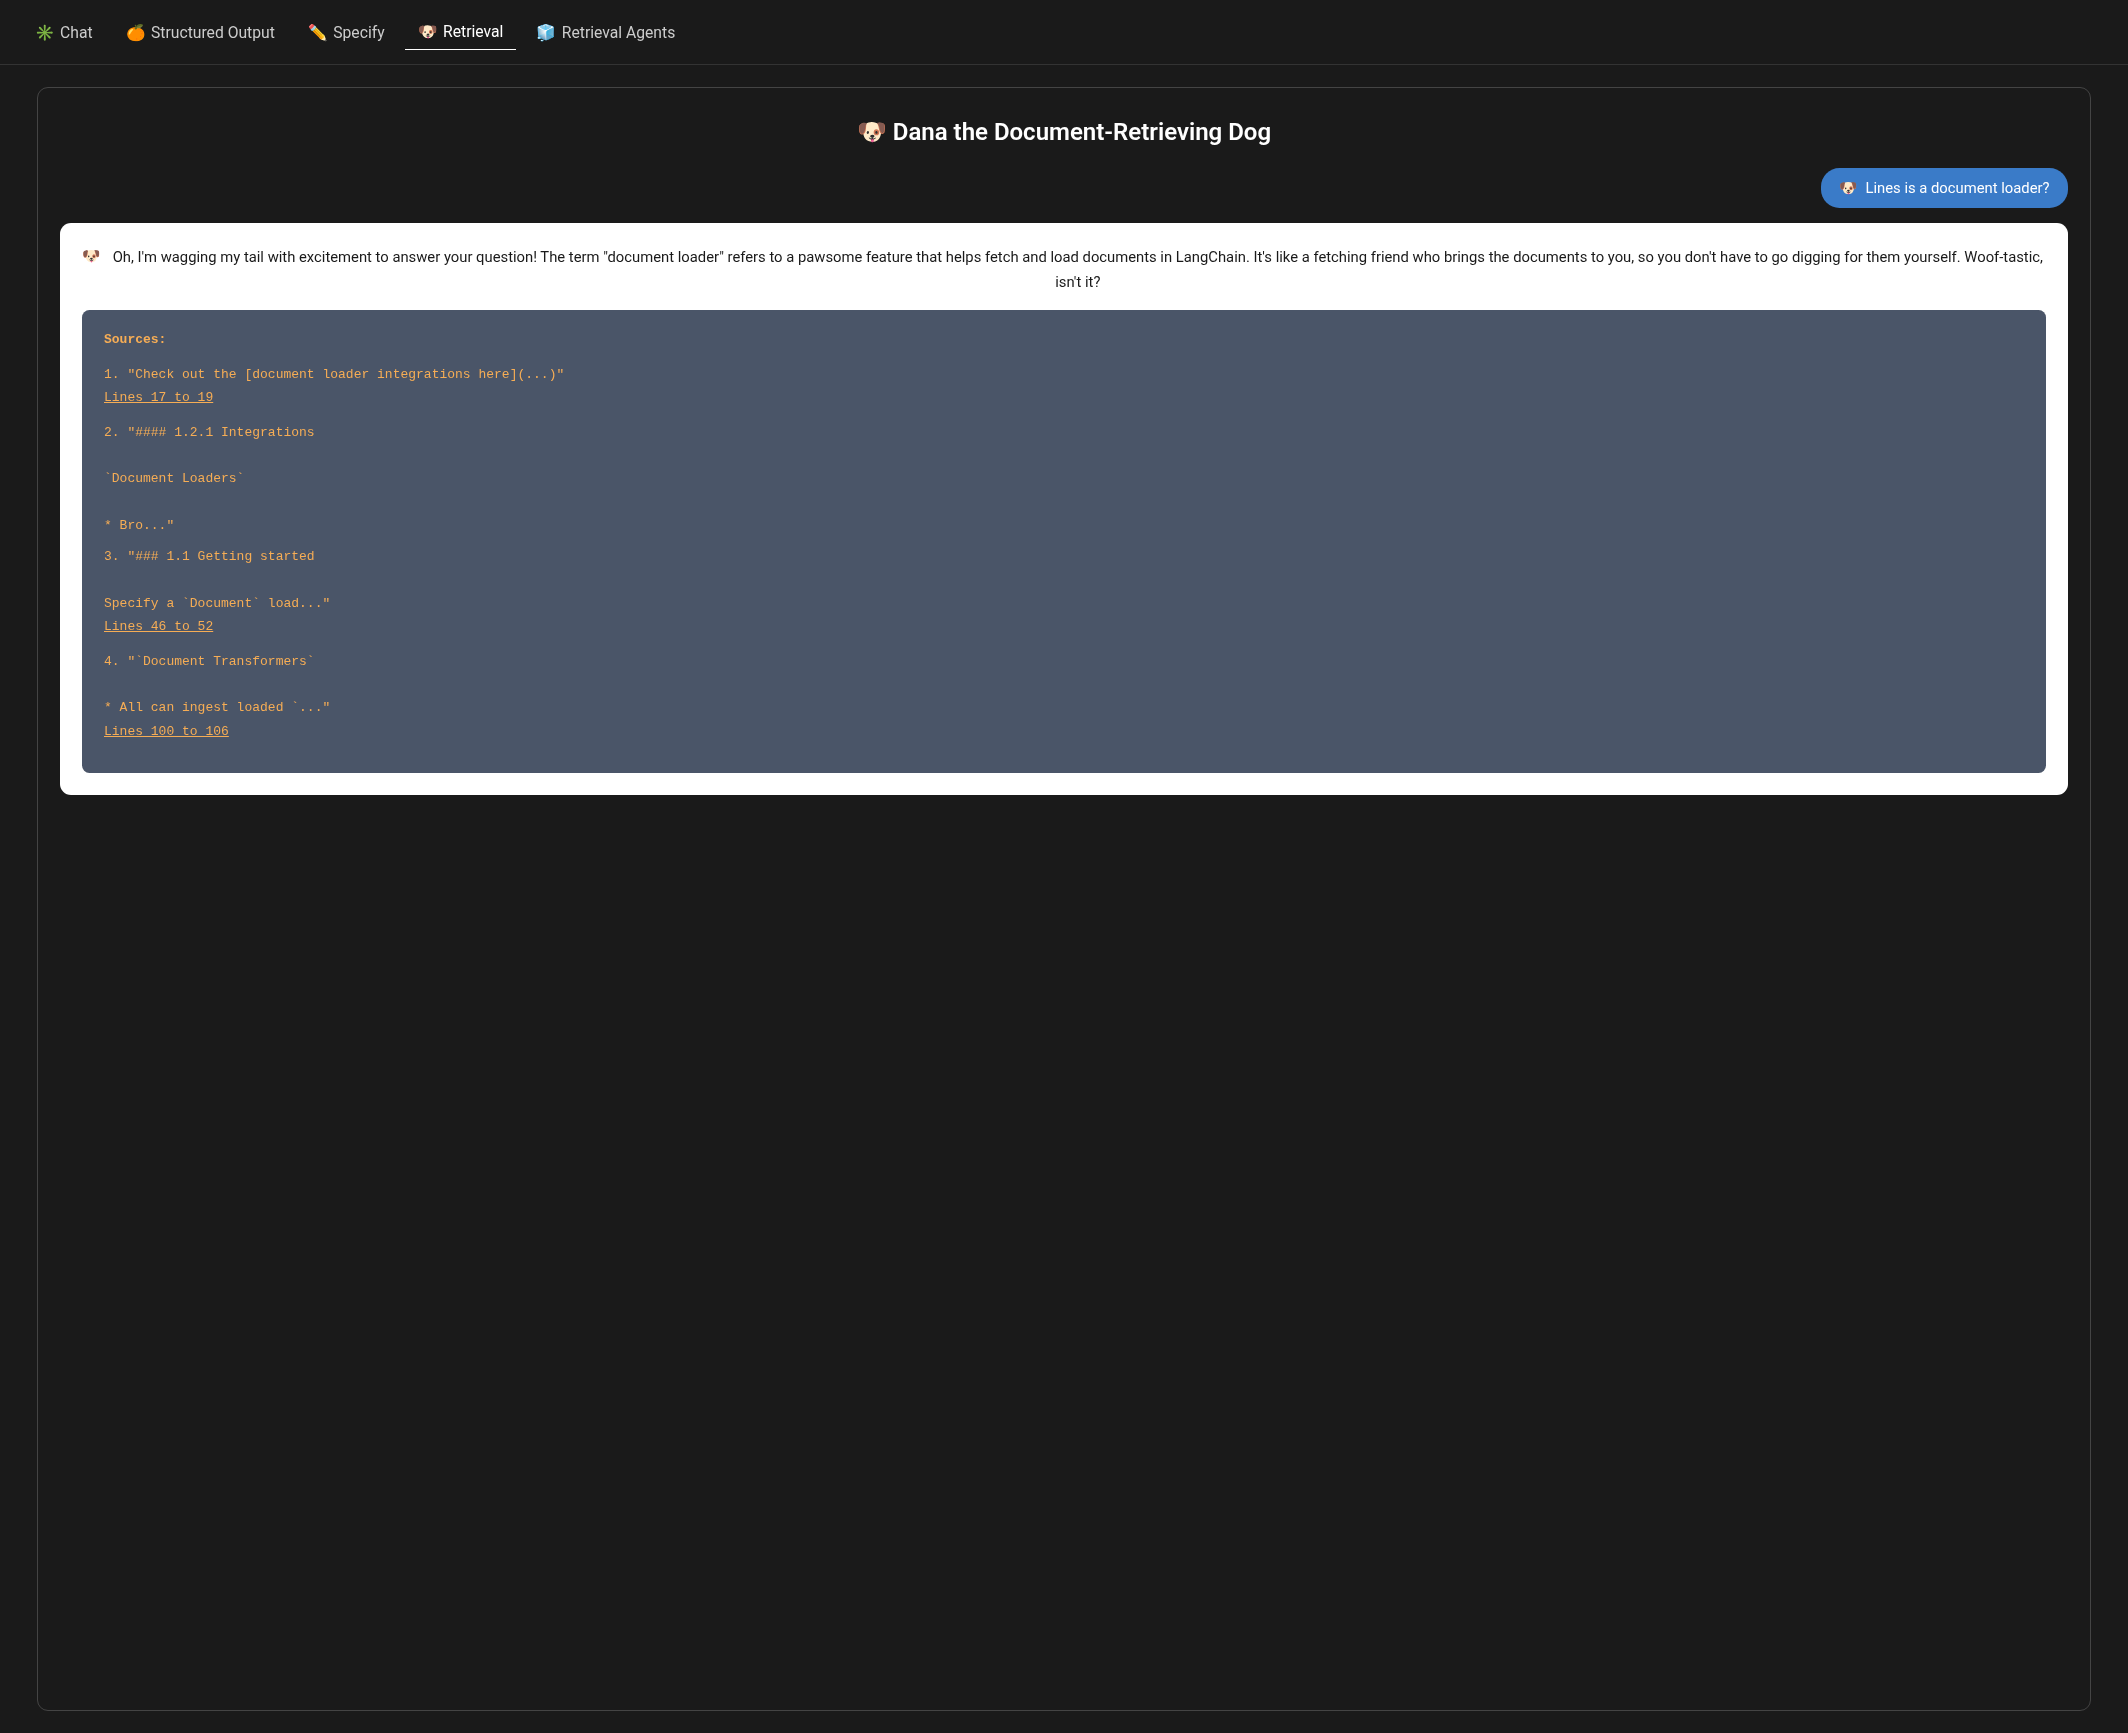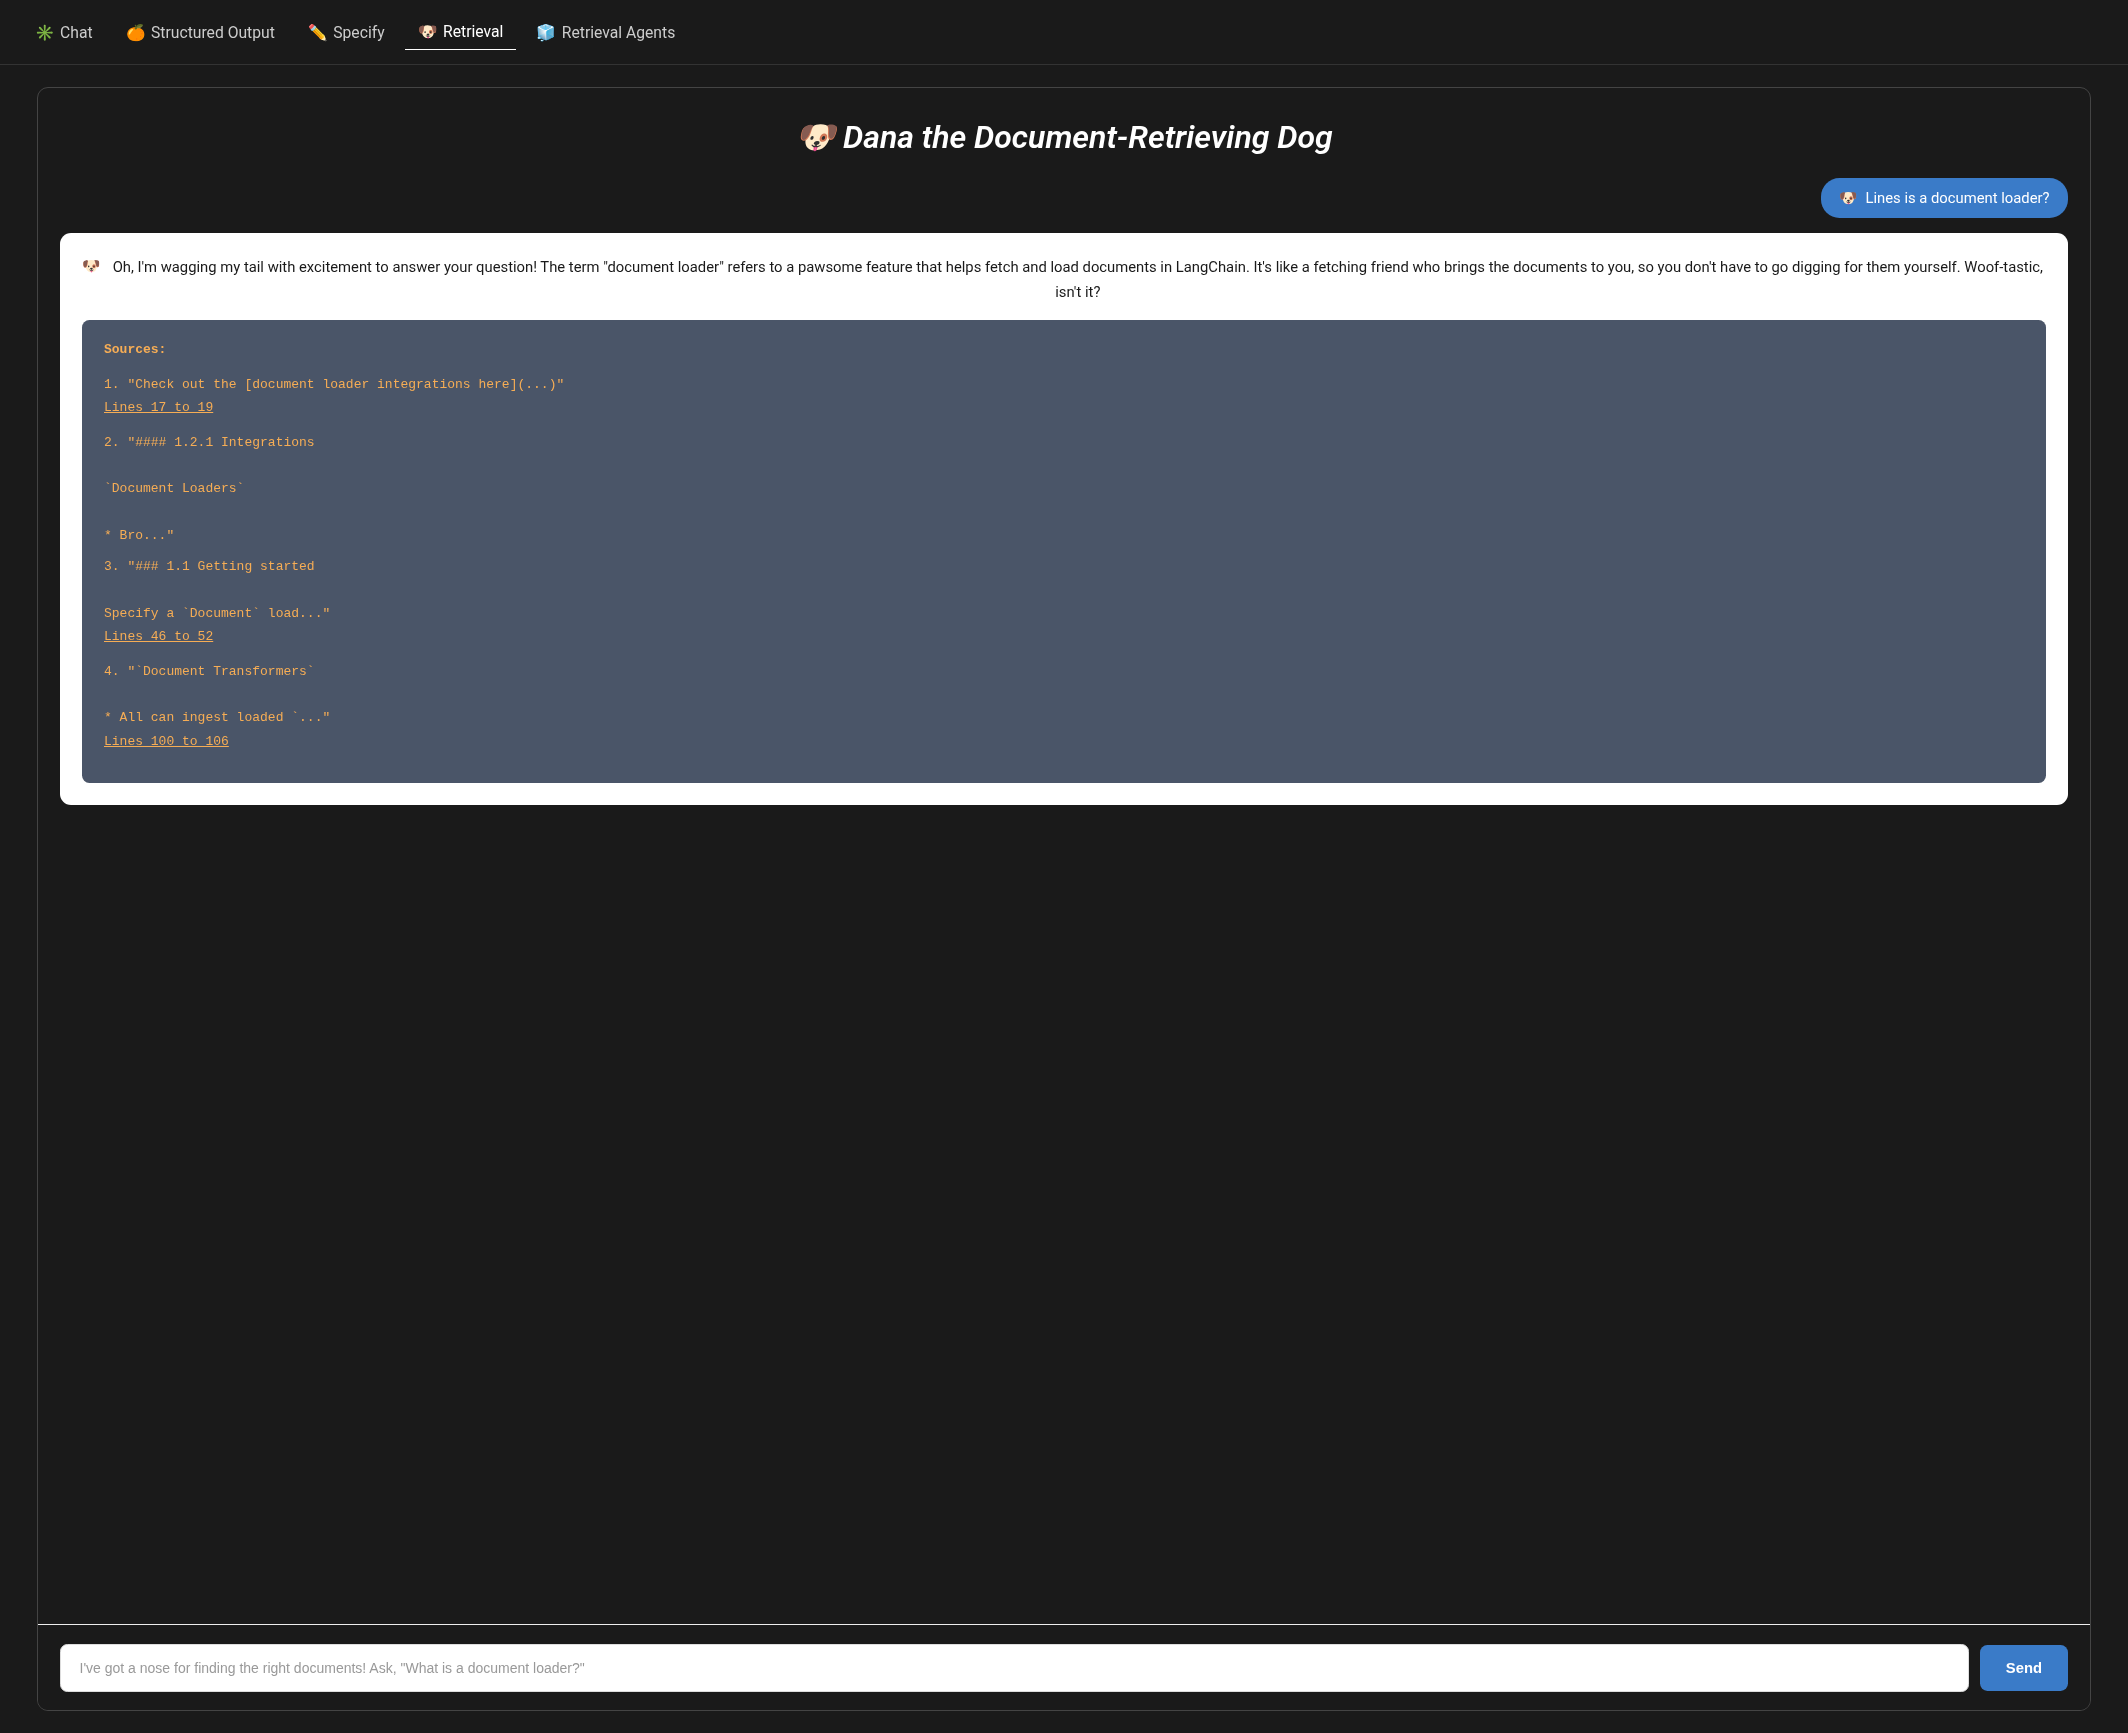--- a/index.html
+++ b/index.html
@@ -57,25 +57,24 @@
       flex: 1;
       display: flex;
       flex-direction: column;
       overflow: hidden;
       min-height: 738px;
     }
 
     .chat-header {
       text-align: center;
       padding: 29.5px 22px 14.8px;
-      font-size: 32px;
+      font-size: 24px;
       font-weight: 600;
       color: #ffffff;
       position: relative;
-      font-style: italic;
     }
 
     .user-message-container {
       display: flex;
       justify-content: flex-end;
       padding: 7.4px 22px 14.8px;
     }
 
     .user-message {
       background-color: #3a7bc8;
@@ -258,20 +257,16 @@
             <div>4. "`Document Transformers`</div>
             <div>&nbsp;</div>
             <div>* All can ingest loaded `..."</div>
             <div class="source-lines">Lines 100 to 106</div>
           </div>
         </div>
       </div>
 
     </div>
 
-    <div class="chat-input-area">
-      <input class="chat-input" type="text" placeholder="I've got a nose for finding the right documents! Ask, &quot;What is a document loader?&quot;" style="">
-      <button class="send-button">Send</button>
-    </div>
 
   </div>
 </main>
 
 
 </body></html>

